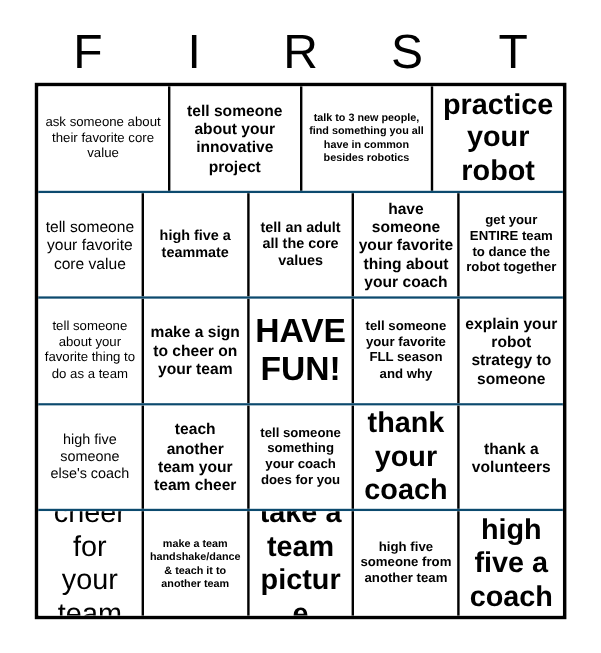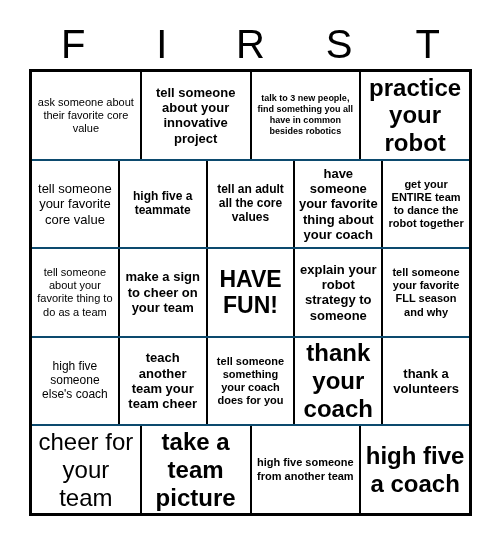--- a/index.html
+++ b/index.html
@@ -89,21 +89,21 @@
     white-space: normal;
     word-wrap: break-word;
   }
 
   
   .t-xs  { font-size: 9px;  line-height: 1.22; }
   .t-sm  { font-size: 11px; line-height: 1.20; }
   .t-md  { font-size: 13px; line-height: 1.18; }
   .t-lg  { font-size: 12px; line-height: 1.16; }
   .t-xl  { font-size: 24px; line-height: 1.16; }
-  .t-xxl { font-size: 23px; line-height: 1.16; }
+  .t-xxl { font-size: 28px; line-height: 1.16; }
 </style>
 </head>
 <body>
 
 <div id="bingo-card">
 
   <div id="header-row">
     <div class="header-letter">F</div>
     <div class="header-letter">I</div>
     <div class="header-letter">R</div>
@@ -150,25 +150,25 @@
       <div class="cell">
           <span class="cell-text t-sm">tell someone about your favorite thing to do as a team</span>
         </div>
       <div class="cell">
           <span class="cell-text t-md">make a sign to cheer on your team</span>
         </div>
       <div class="cell">
           <span class="cell-text t-xxl">HAVE FUN!</span>
         </div>
       <div class="cell">
+          <span class="cell-text t-sm">tell someone your favorite FLL season and why</span>
+        </div>
+      <div class="cell">
           <span class="cell-text t-md">explain your robot strategy to someone</span>
         </div>
-      <div class="cell">
-          <span class="cell-text t-sm">tell someone your favorite FLL season and why</span>
-        </div>
     </div>
 
     <div class="grid-row">
       <div class="cell">
           <span class="cell-text t-lg">high five someone else's coach</span>
         </div>
       <div class="cell">
           <span class="cell-text t-md">teach another team your team cheer</span>
         </div>
       <div class="cell">
@@ -178,20 +178,23 @@
           <span class="cell-text t-xl">thank your coach</span>
         </div>
       <div class="cell">
           <span class="cell-text t-md">thank a volunteers</span>
         </div>
     </div>
 
     <div class="grid-row">
       <div class="cell">
           <span class="cell-text t-xl">cheer for your team</span>
+        </div>
+      <div class="cell">
+          <span class="cell-text t-xs">make a team handshake/dance &amp; teach it to another team</span>
         </div>
       <div class="cell">
           <span class="cell-text t-xl">take a team picture</span>
         </div>
       <div class="cell">
           <span class="cell-text t-sm">high five someone from another team</span>
         </div>
       <div class="cell">
           <span class="cell-text t-xl">high five a coach</span>
         </div>

